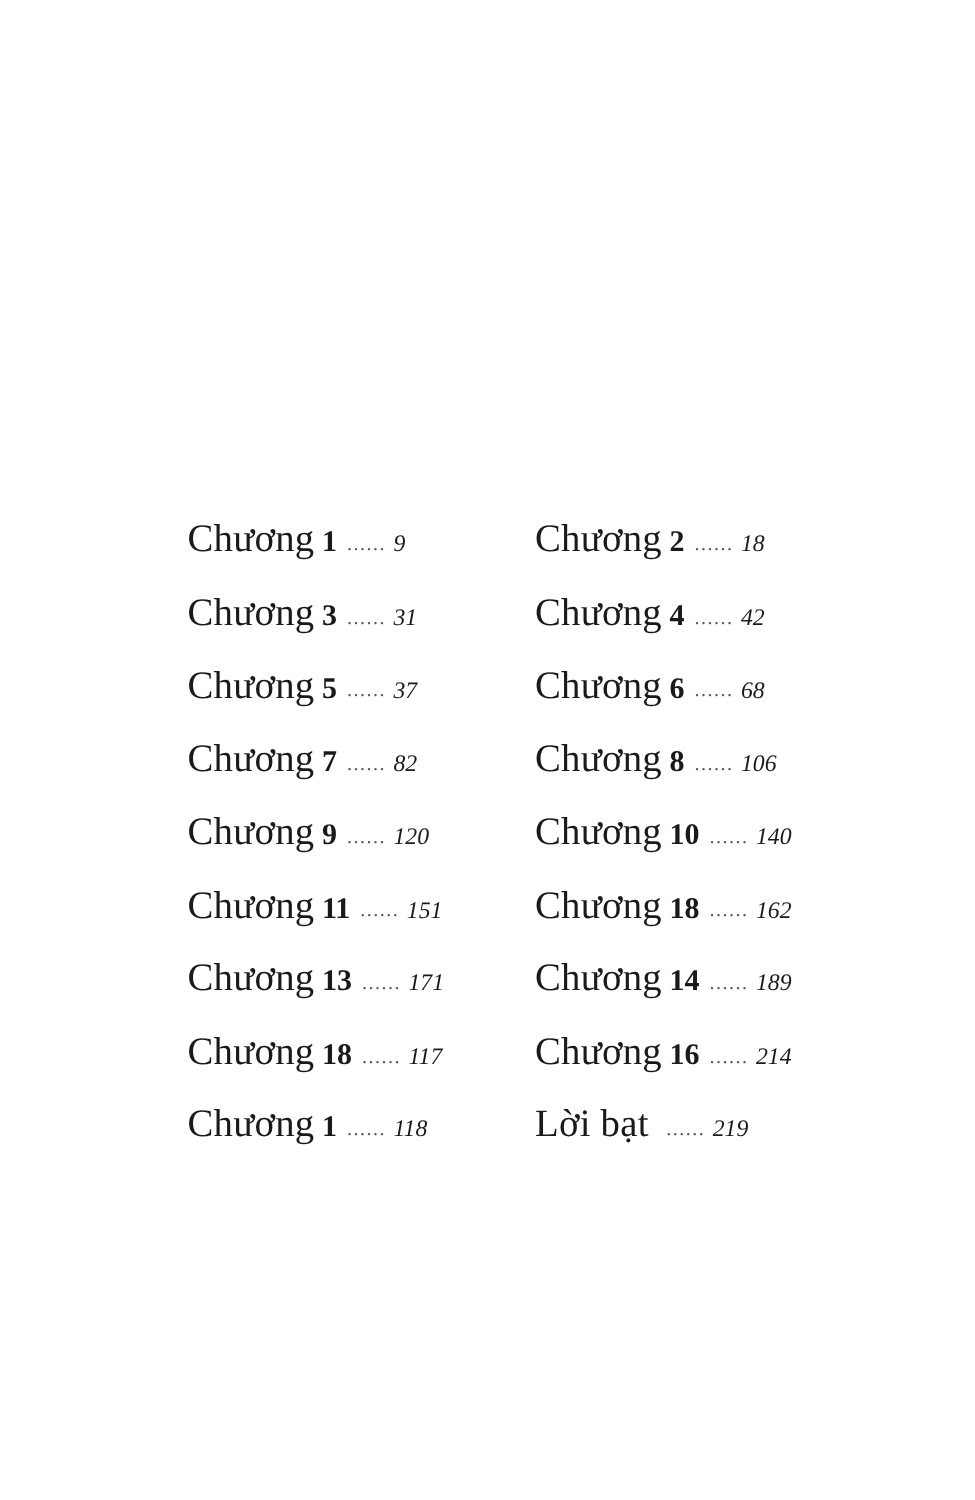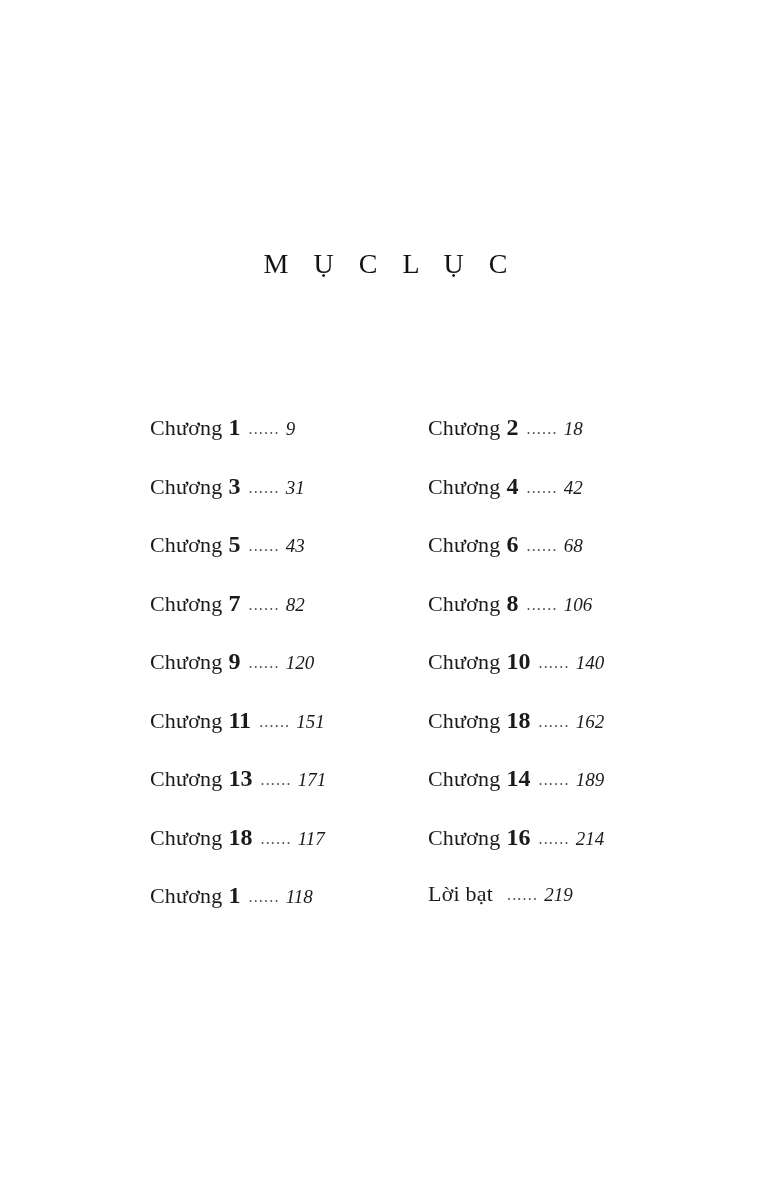--- a/index.html
+++ b/index.html
@@ -43,21 +43,21 @@
   }
   .toc-entry {
     display: flex;
     align-items: baseline;
     font-size: 23px;
     line-height: 1;
     color: #1b1a18;
     white-space: nowrap;
   }
   .toc-label {
-    font-size: 22px;
+    font-size: 31px;
     letter-spacing: 0.2px;
   }
   .toc-num-strong {
     font-size: 24px;
     font-weight: 700;
     margin-left: 6px;
   }
   .toc-dots {
     font-size: 16px;
     letter-spacing: 1.2px;
@@ -71,21 +71,20 @@
     font-style: italic;
     color: #1b1a18;
     font-family: "Liberation Serif", "DejaVu Serif", serif;
   }
 </style>
 </head>
 <body>
 
 <div class="page">
 
-  <div class="toc-title">M Ụ C   L Ụ C</div>
 
   <div class="toc-columns">
 
     <div class="toc-entry">
       <span class="toc-label">Chương</span>
       <span class="toc-num-strong">1</span>
       <span class="toc-dots">......</span>
       <span class="toc-page">9</span>
     </div>
 
@@ -107,21 +106,21 @@
       <span class="toc-label">Chương</span>
       <span class="toc-num-strong">4</span>
       <span class="toc-dots">......</span>
       <span class="toc-page">42</span>
     </div>
 
     <div class="toc-entry">
       <span class="toc-label">Chương</span>
       <span class="toc-num-strong">5</span>
       <span class="toc-dots">......</span>
-      <span class="toc-page">43</span>
+      <span class="toc-page">37</span>
     </div>
 
     <div class="toc-entry">
       <span class="toc-label">Chương</span>
       <span class="toc-num-strong">6</span>
       <span class="toc-dots">......</span>
       <span class="toc-page">68</span>
     </div>
 
     <div class="toc-entry">

